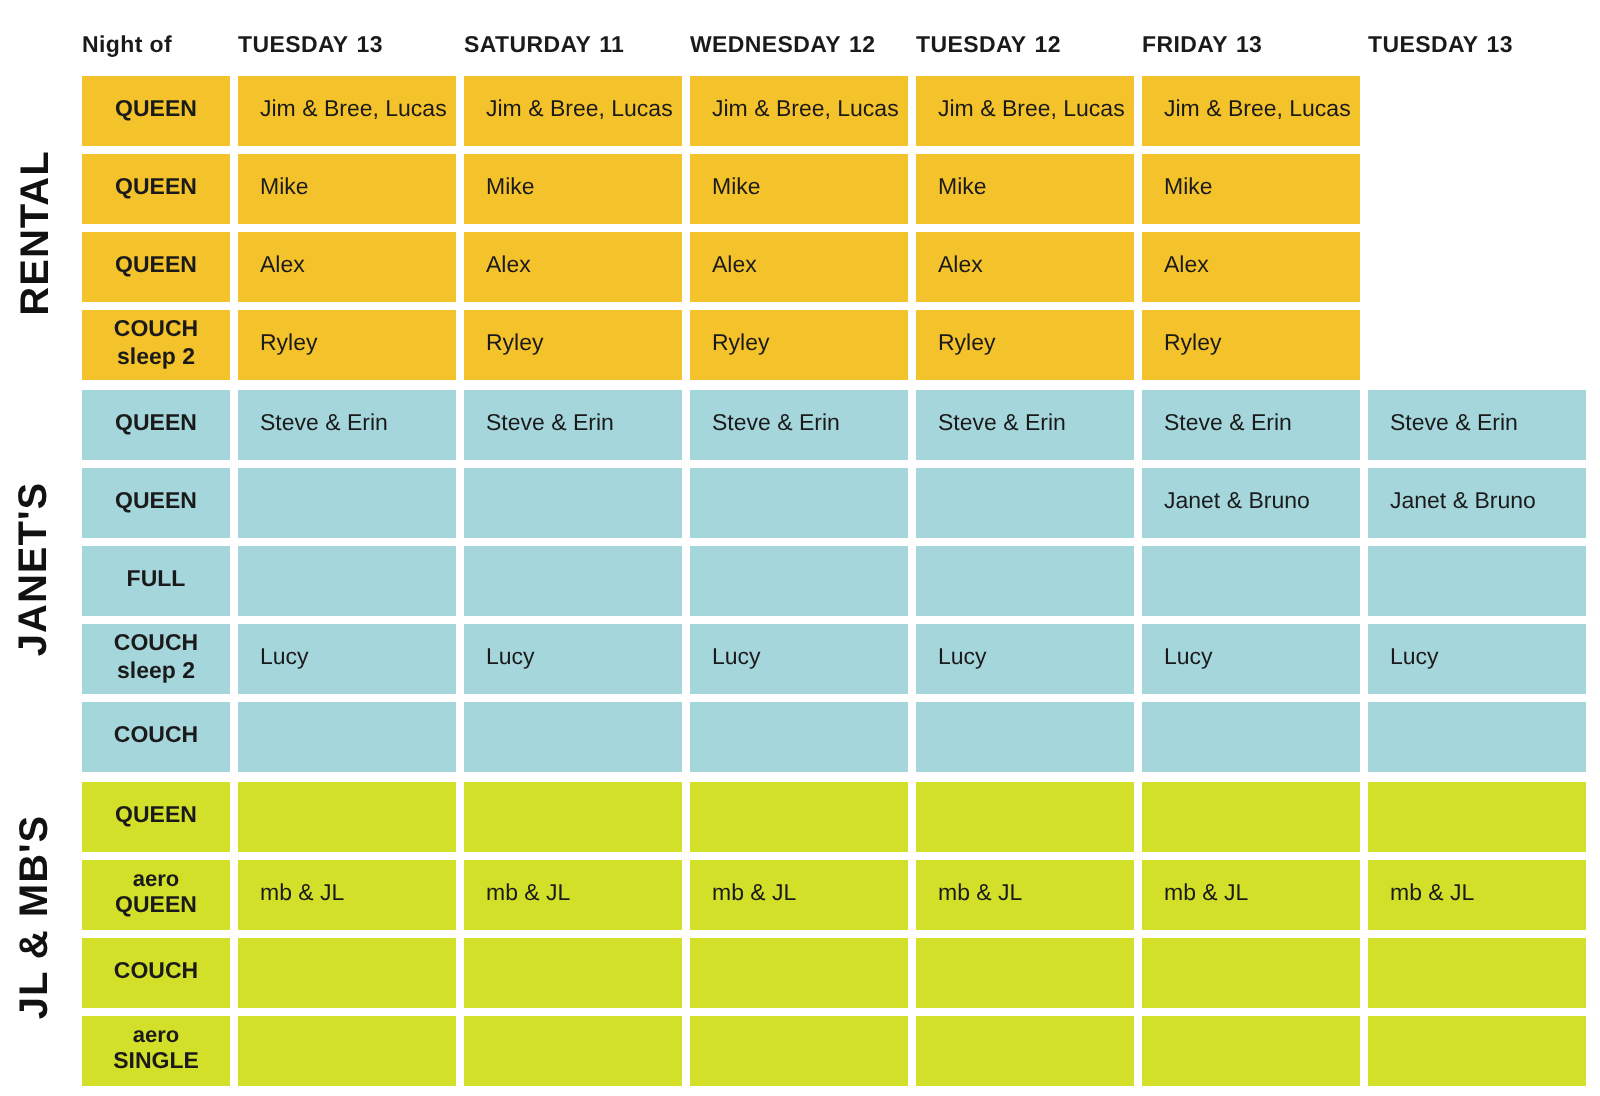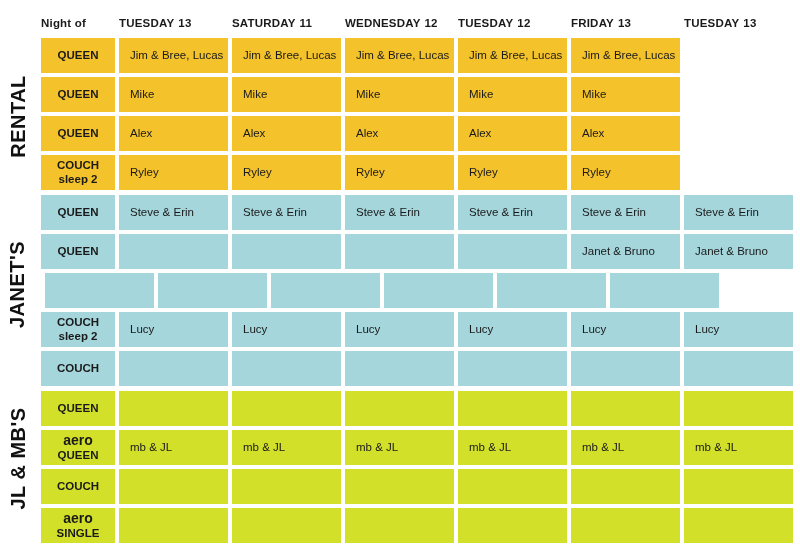--- a/index.html
+++ b/index.html
@@ -83,21 +83,21 @@
     justify-content: center;
     text-align: center;
     font-weight: 700;
     flex-direction: column;
     padding: 0 2px;
   }
   .cell.lbl .sub {
     font-weight: 700;
   }
   .cell.lbl .small {
-    font-size: 14px;
+    font-size: 11px;
     font-weight: 700;
   }
 
   .cell.day {
     flex: 0 0 109px;
     margin-left: 4px;
     padding-left: 11px;
     justify-content: flex-start;
   }
   .cell.blank { background: transparent !important; }
@@ -243,20 +243,23 @@
         </div>
         <div class="cell day"></div>
         <div class="cell day"></div>
         <div class="cell day"></div>
         <div class="cell day"></div>
         <div class="cell day">Janet &amp; Bruno</div>
         <div class="cell day">Janet &amp; Bruno</div>
       </div>
 
       <div class="row">
+        <div class="cell lbl">
+          <span class="sub">FULL</span>
+        </div>
         <div class="cell day"></div>
         <div class="cell day"></div>
         <div class="cell day"></div>
         <div class="cell day"></div>
         <div class="cell day"></div>
         <div class="cell day"></div>
       </div>
 
       <div class="row">
         <div class="cell lbl">

